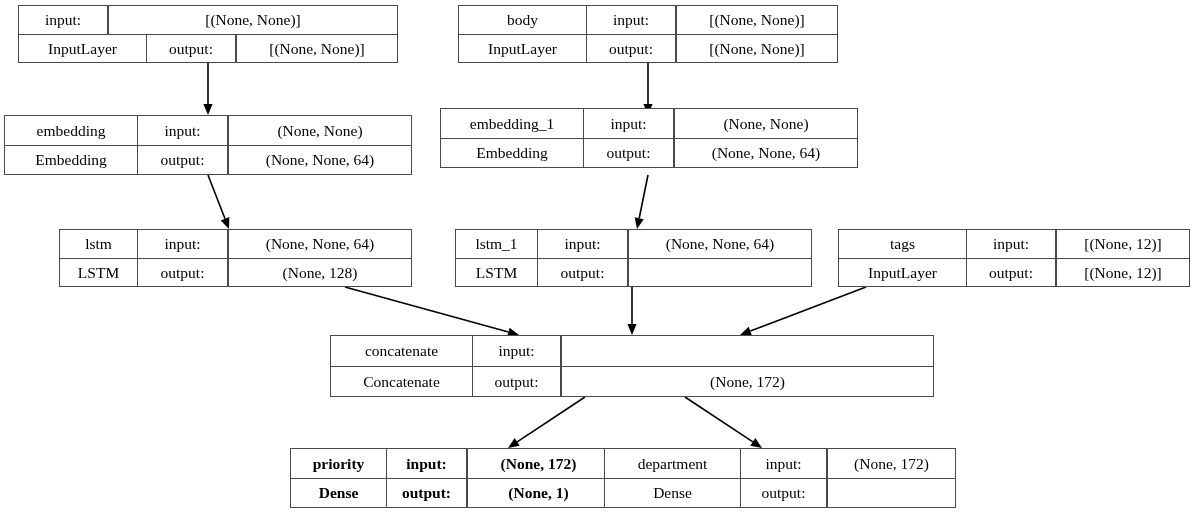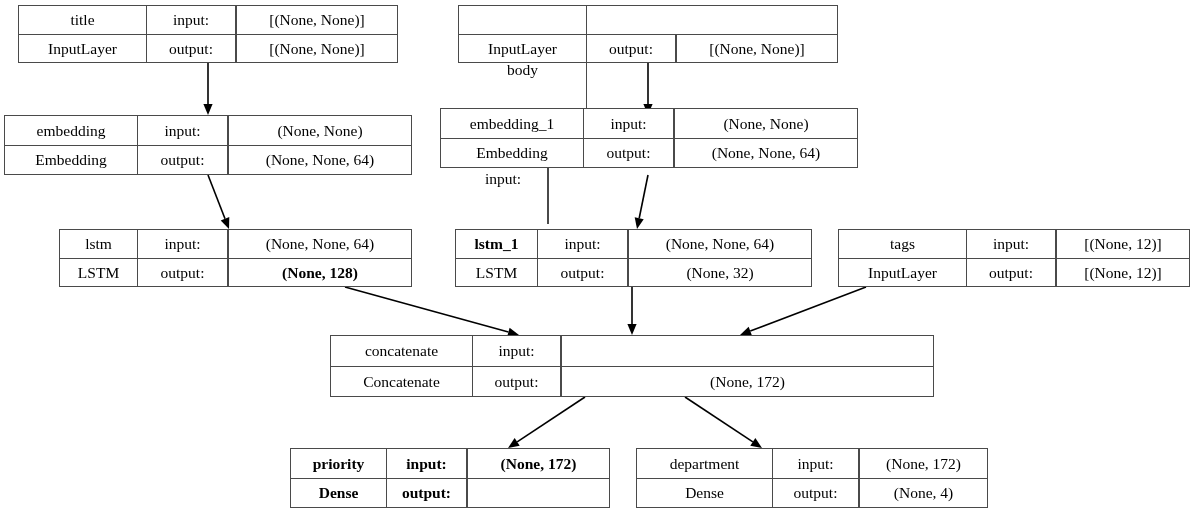--- a/index.html
+++ b/index.html
@@ -78,32 +78,31 @@
         <line x1="585" y1="397" x2="517.1708353162944" y2="441.92581037492187" stroke="#000000" stroke-width="1.6"></line>
         <polygon points="514.6307196548981,438.09073378810785 519.7109509776907,445.7608869617359 508,448" fill="#000000"></polygon>
       </g>
       <g>
         <line x1="685" y1="397" x2="752.8291646837056" y2="441.92581037492187" stroke="#000000" stroke-width="1.6"></line>
         <polygon points="750.2890490223093,445.7608869617359 755.3692803451019,438.09073378810785 762,448" fill="#000000"></polygon>
       </g>
     </svg>
 <div class="node" style="left: 18px; top: 5px; width: 380px; height: 58px; border-color: rgb(74, 74, 74); background: rgb(255, 255, 255);">
       <div class="node-row top" style="border-bottom-color: rgb(74, 74, 74);">
-        <div class="cell c-name" style="width: 128px; flex: 0 0 128px; border-right-color: rgb(74, 74, 74);">title</div>
         <div class="cell c-io" style="width: 90px; flex: 0 0 90px; border-right-color: rgb(74, 74, 74);">input:</div>
         <div class="cell c-shape" style="flex: 1 1 auto;">[(None, None)]</div>
       </div>
       <div class="node-row bottom">
         <div class="cell c-name" style="width: 128px; flex: 0 0 128px; border-right-color: rgb(74, 74, 74);">InputLayer</div>
         <div class="cell c-io" style="width: 90px; flex: 0 0 90px; border-right-color: rgb(74, 74, 74);">output:</div>
         <div class="cell c-shape" style="flex: 1 1 auto;">[(None, None)]</div>
       </div>
     </div>
     <div class="node" style="left: 458px; top: 5px; width: 380px; height: 58px; border-color: rgb(74, 74, 74); background: rgb(255, 255, 255);">
-      <div class="node-row top" style="border-bottom-color: rgb(74, 74, 74); flex-direction: column;">
+      <div class="node-row top" style="border-bottom-color: rgb(74, 74, 74);">
         <div class="cell c-name" style="width: 128px; flex: 0 0 128px; border-right-color: rgb(74, 74, 74);">body</div>
         <div class="cell c-io" style="width: 90px; flex: 0 0 90px; border-right-color: rgb(74, 74, 74);">input:</div>
         <div class="cell c-shape" style="flex: 1 1 auto;">[(None, None)]</div>
       </div>
       <div class="node-row bottom">
         <div class="cell c-name" style="width: 128px; flex: 0 0 128px; border-right-color: rgb(74, 74, 74);">InputLayer</div>
         <div class="cell c-io" style="width: 90px; flex: 0 0 90px; border-right-color: rgb(74, 74, 74);">output:</div>
         <div class="cell c-shape" style="flex: 1 1 auto;">[(None, None)]</div>
       </div>
     </div>
@@ -133,33 +132,32 @@
     </div>
     <div class="node" style="left: 59px; top: 229px; width: 353px; height: 58px; border-color: rgb(74, 74, 74); background: rgb(255, 255, 255);">
       <div class="node-row top" style="border-bottom-color: rgb(74, 74, 74);">
         <div class="cell c-name" style="width: 78px; flex: 0 0 78px; border-right-color: rgb(74, 74, 74);">lstm</div>
         <div class="cell c-io" style="width: 91px; flex: 0 0 91px; border-right-color: rgb(74, 74, 74);">input:</div>
         <div class="cell c-shape" style="flex: 1 1 auto;">(None, None, 64)</div>
       </div>
       <div class="node-row bottom">
         <div class="cell c-name" style="width: 78px; flex: 0 0 78px; border-right-color: rgb(74, 74, 74);">LSTM</div>
         <div class="cell c-io" style="width: 91px; flex: 0 0 91px; border-right-color: rgb(74, 74, 74);">output:</div>
-        <div class="cell c-shape" style="flex: 1 1 auto; font-weight: bold;">(None, 128)</div>
+        <div class="cell c-shape" style="flex: 1 1 auto;">(None, 128)</div>
       </div>
     </div>
     <div class="node" style="left: 455px; top: 229px; width: 357px; height: 58px; border-color: rgb(74, 74, 74); background: rgb(255, 255, 255);">
       <div class="node-row top" style="border-bottom-color: rgb(74, 74, 74);">
-        <div class="cell c-name" style="width: 82px; flex: 0 0 82px; border-right-color: rgb(74, 74, 74); font-weight: bold;">lstm_1</div>
+        <div class="cell c-name" style="width: 82px; flex: 0 0 82px; border-right-color: rgb(74, 74, 74);">lstm_1</div>
         <div class="cell c-io" style="width: 91px; flex: 0 0 91px; border-right-color: rgb(74, 74, 74);">input:</div>
         <div class="cell c-shape" style="flex: 1 1 auto;">(None, None, 64)</div>
       </div>
       <div class="node-row bottom">
         <div class="cell c-name" style="width: 82px; flex: 0 0 82px; border-right-color: rgb(74, 74, 74);">LSTM</div>
         <div class="cell c-io" style="width: 91px; flex: 0 0 91px; border-right-color: rgb(74, 74, 74);">output:</div>
-        <div class="cell c-shape" style="flex: 1 1 auto;">(None, 32)</div>
       </div>
     </div>
     <div class="node" style="left: 838px; top: 229px; width: 352px; height: 58px; border-color: rgb(74, 74, 74); background: rgb(255, 255, 255);">
       <div class="node-row top" style="border-bottom-color: rgb(74, 74, 74);">
         <div class="cell c-name" style="width: 128px; flex: 0 0 128px; border-right-color: rgb(74, 74, 74);">tags</div>
         <div class="cell c-io" style="width: 90px; flex: 0 0 90px; border-right-color: rgb(74, 74, 74);">input:</div>
         <div class="cell c-shape" style="flex: 1 1 auto;">[(None, 12)]</div>
       </div>
       <div class="node-row bottom">
         <div class="cell c-name" style="width: 128px; flex: 0 0 128px; border-right-color: rgb(74, 74, 74);">InputLayer</div>
@@ -180,27 +178,27 @@
     </div>
     <div class="node" style="left: 290px; top: 448px; width: 320px; height: 60px; border-color: rgb(74, 74, 74); background: rgb(255, 255, 255); font-weight: bold;">
       <div class="node-row top" style="border-bottom-color: rgb(74, 74, 74);">
         <div class="cell c-name" style="width: 96px; flex: 0 0 96px; border-right-color: rgb(74, 74, 74);">priority</div>
         <div class="cell c-io" style="width: 81px; flex: 0 0 81px; border-right-color: rgb(74, 74, 74);">input:</div>
         <div class="cell c-shape" style="flex: 1 1 auto;">(None, 172)</div>
       </div>
       <div class="node-row bottom">
         <div class="cell c-name" style="width: 96px; flex: 0 0 96px; border-right-color: rgb(74, 74, 74);">Dense</div>
         <div class="cell c-io" style="width: 81px; flex: 0 0 81px; border-right-color: rgb(74, 74, 74);">output:</div>
-      </div>
-    </div>
-    <div class="node" style="left: 636px; top: 448px; width: 352px; height: 60px; border-color: rgb(74, 74, 74); background: rgb(255, 255, 255);">
+        <div class="cell c-shape" style="flex: 1 1 auto;">(None, 1)</div>
+      </div>
+    </div>
+    <div class="node" style="left: 604px; top: 448px; width: 352px; height: 60px; border-color: rgb(74, 74, 74); background: rgb(255, 255, 255);">
       <div class="node-row top" style="border-bottom-color: rgb(74, 74, 74);">
         <div class="cell c-name" style="width: 136px; flex: 0 0 136px; border-right-color: rgb(74, 74, 74);">department</div>
         <div class="cell c-io" style="width: 87px; flex: 0 0 87px; border-right-color: rgb(74, 74, 74);">input:</div>
         <div class="cell c-shape" style="flex: 1 1 auto;">(None, 172)</div>
       </div>
       <div class="node-row bottom">
         <div class="cell c-name" style="width: 136px; flex: 0 0 136px; border-right-color: rgb(74, 74, 74);">Dense</div>
         <div class="cell c-io" style="width: 87px; flex: 0 0 87px; border-right-color: rgb(74, 74, 74);">output:</div>
-        <div class="cell c-shape" style="flex: 1 1 auto;">(None, 4)</div>
       </div>
     </div>
   </div>
 
 </body></html>

